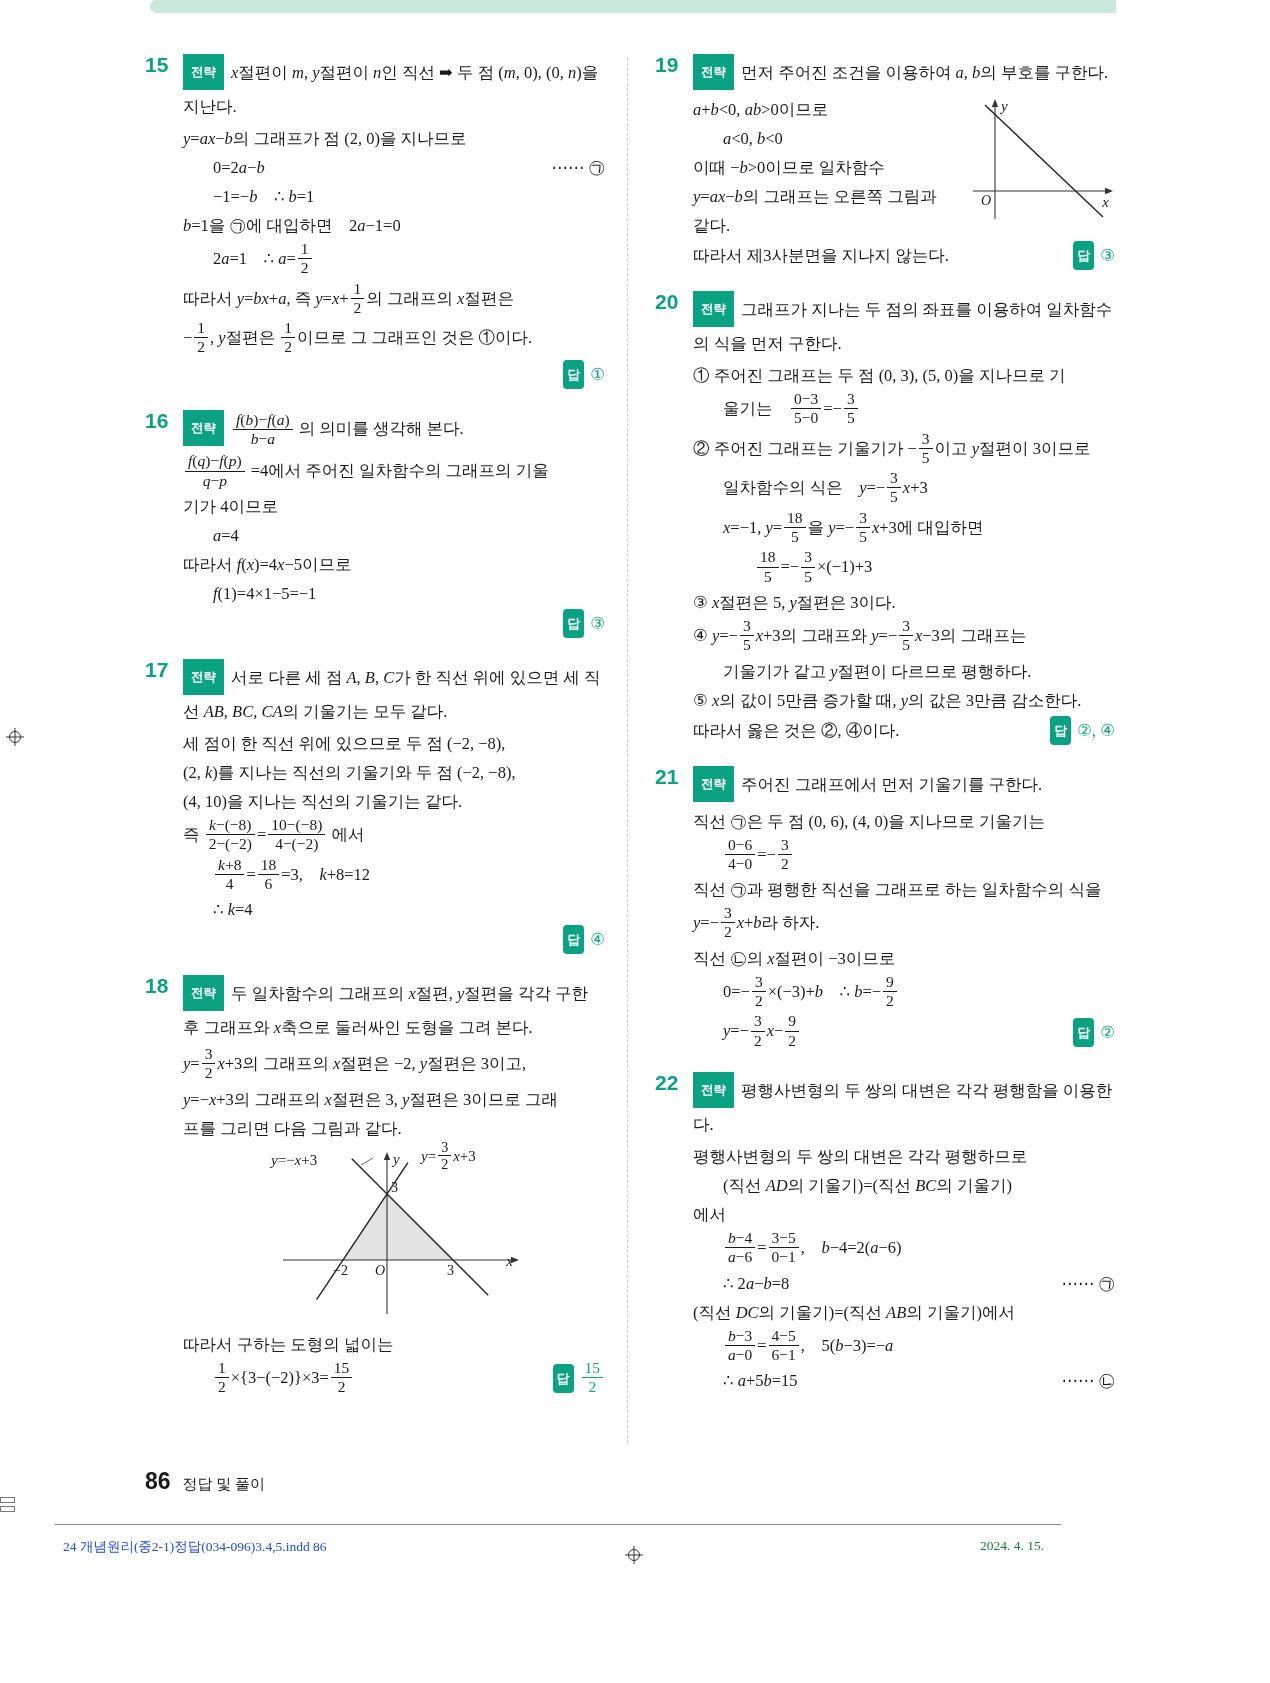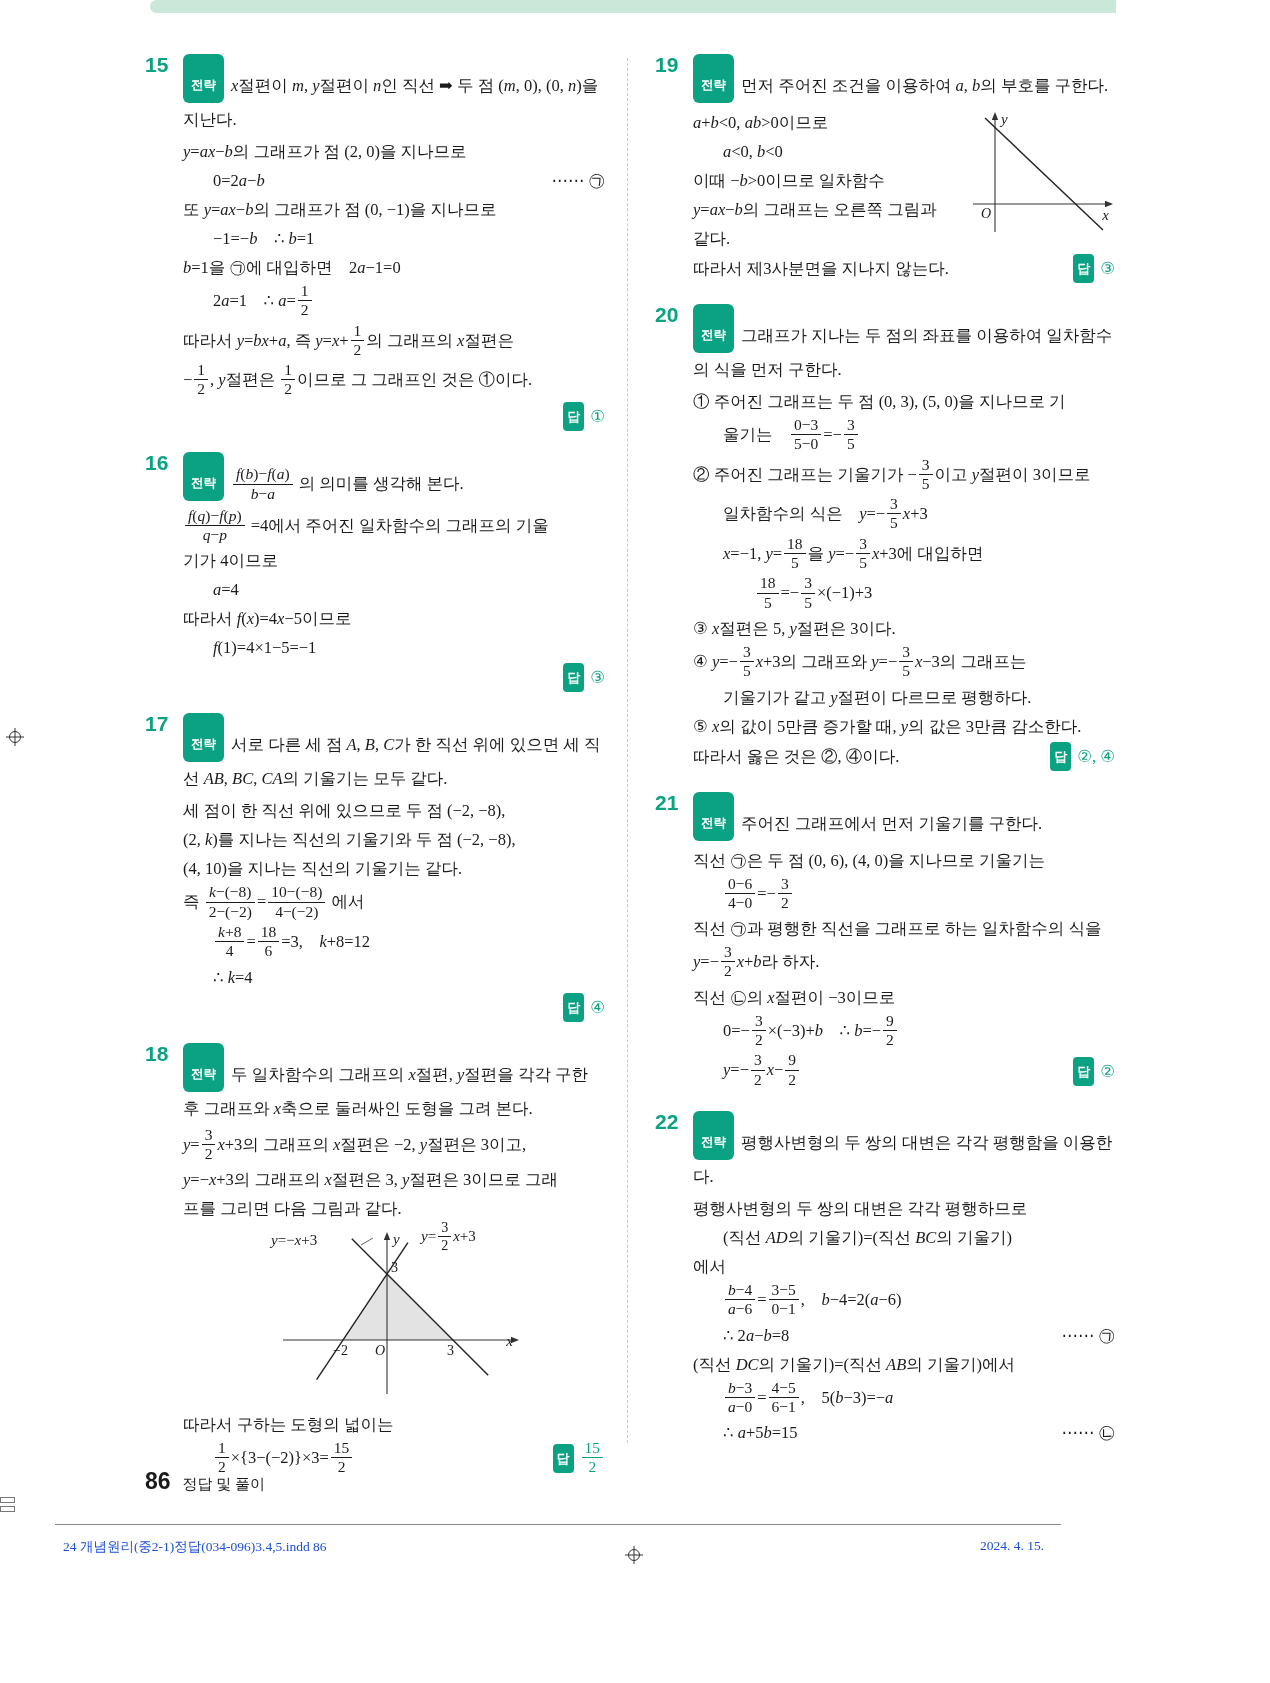--- a/index.html
+++ b/index.html
@@ -10,23 +10,23 @@
   .topbar{position:absolute;left:150px;top:0;width:1112px;height:13px;
           background:#c9e8da;border-radius:8px}
   .colsep{position:absolute;left:627px;top:58px;height:1385px;border-left:1.5px dashed #c9c9c9}
   .col{position:absolute;top:56px;width:460px}
   .col.left{left:145px}
   .col.right{left:655px}
   .problem{position:relative;padding-left:38px;margin-bottom:22px}
   .pnum{position:absolute;left:0;top:-3px;font-family:"Liberation Sans","DejaVu Sans",sans-serif;
         font-weight:bold;font-size:21px;color:#0ba183}
   .strategy{line-height:29px;margin-bottom:3px}
-  .badge{display:inline-block;background:#0ba183;color:#fff;border-radius:6px;
+  .badge{display:inline-block;background:#0ba183;color:#fff;border-radius:0;
          font-family:"Liberation Sans","DejaVu Sans",sans-serif;font-weight:bold;
-         font-size:12.5px;padding:17px 8px 3px;margin-right:7px;position:relative;top:-2px}
+         font-size:12.5px;padding:4px 8px 3px;margin-right:7px;position:relative;top:-2px}
   .stext{white-space:pre-wrap}
   .pbody{position:relative}
   .line{display:flex;align-items:center;min-height:29px;padding:1px 0;line-height:25px}
   .line.figline{display:block}
   .ltext{white-space:pre-wrap}
   .ind1{padding-left:30px}
   .ind2{padding-left:62px}
   .rref{margin-left:auto;padding-left:8px;white-space:pre;color:#1b1b1b}
   .answer{margin-left:auto;display:inline-flex;align-items:center;padding-left:10px}
   .abadge{background:#0ba183;color:#fff;border-radius:4px;
@@ -42,21 +42,21 @@
   #graph19{position:absolute;right:0;top:0;width:150px;margin:0}
   .figlab{position:absolute;font-size:15px;white-space:nowrap}
   .figlab.l{left:2px;top:0}
   .figlab.r{left:152px;top:-8px}
   svg text{font-family:"Liberation Serif","DejaVu Serif",serif;fill:#1b1b1b}
   .footer{position:absolute;left:145px;top:1468px;display:flex;align-items:baseline}
   .fpage{font-family:Liberation Sans, sans-serif;font-weight:bold;font-size:23px;margin-right:12px}
   .fsec{font-size:15px}
   .botline{position:absolute;left:55px;right:55px;top:1524px;border-top:1px solid #8a8a8a}
   .printinfo{position:absolute;left:63px;top:1538px;font-size:13.5px;color:#1d4ed8}
-  .printdate{position:absolute;right:72px;top:1538px;font-size:13.5px;color:#1d4ed8}
+  .printdate{position:absolute;right:72px;top:1538px;font-size:13.5px;color:#15803d}
   .regmark{position:absolute}
   .trim{position:absolute;left:0;top:1497px}
   .trim div{width:15px;height:6px;border:1px solid #777;margin-bottom:3px}
 </style>
 </head>
 <body>
 
 <div class="page">
 
   <div class="topbar"></div>
@@ -66,23 +66,20 @@
       <div class="problem">
         <span class="pnum">15</span>
         <div class="strategy"><span class="badge">전략</span><span class="stext"><i>x</i>절편이 <i>m</i>, <i>y</i>절편이 <i>n</i>인 직선 ➡ 두 점 (<i>m</i>, 0), (0, <i>n</i>)을 지난다.</span></div>
         <div class="pbody">
           <div class="line ind0">
             <span class="ltext"><i>y</i>=<i>ax</i>−<i>b</i>의 그래프가 점 (2, 0)을 지나므로</span>
           </div>
           <div class="line ind1">
             <span class="ltext">0=2<i>a</i>−<i>b</i></span>
             <span class="rref">⋯⋯ ㉠</span>
-          </div>
-          <div class="line ind0">
-            <span class="ltext">또 <i>y</i>=<i>ax</i>−<i>b</i>의 그래프가 점 (0, −1)을 지나므로</span>
           </div>
           <div class="line ind1">
             <span class="ltext">−1=−<i>b</i>    ∴ <i>b</i>=1</span>
           </div>
           <div class="line ind0">
             <span class="ltext"><i>b</i>=1을 ㉠에 대입하면    2<i>a</i>−1=0</span>
           </div>
           <div class="line ind1">
             <span class="ltext">2<i>a</i>=1    ∴ <i>a</i>=<span class="frac"><span class="num">1</span><span class="den">2</span></span></span>
           </div>

